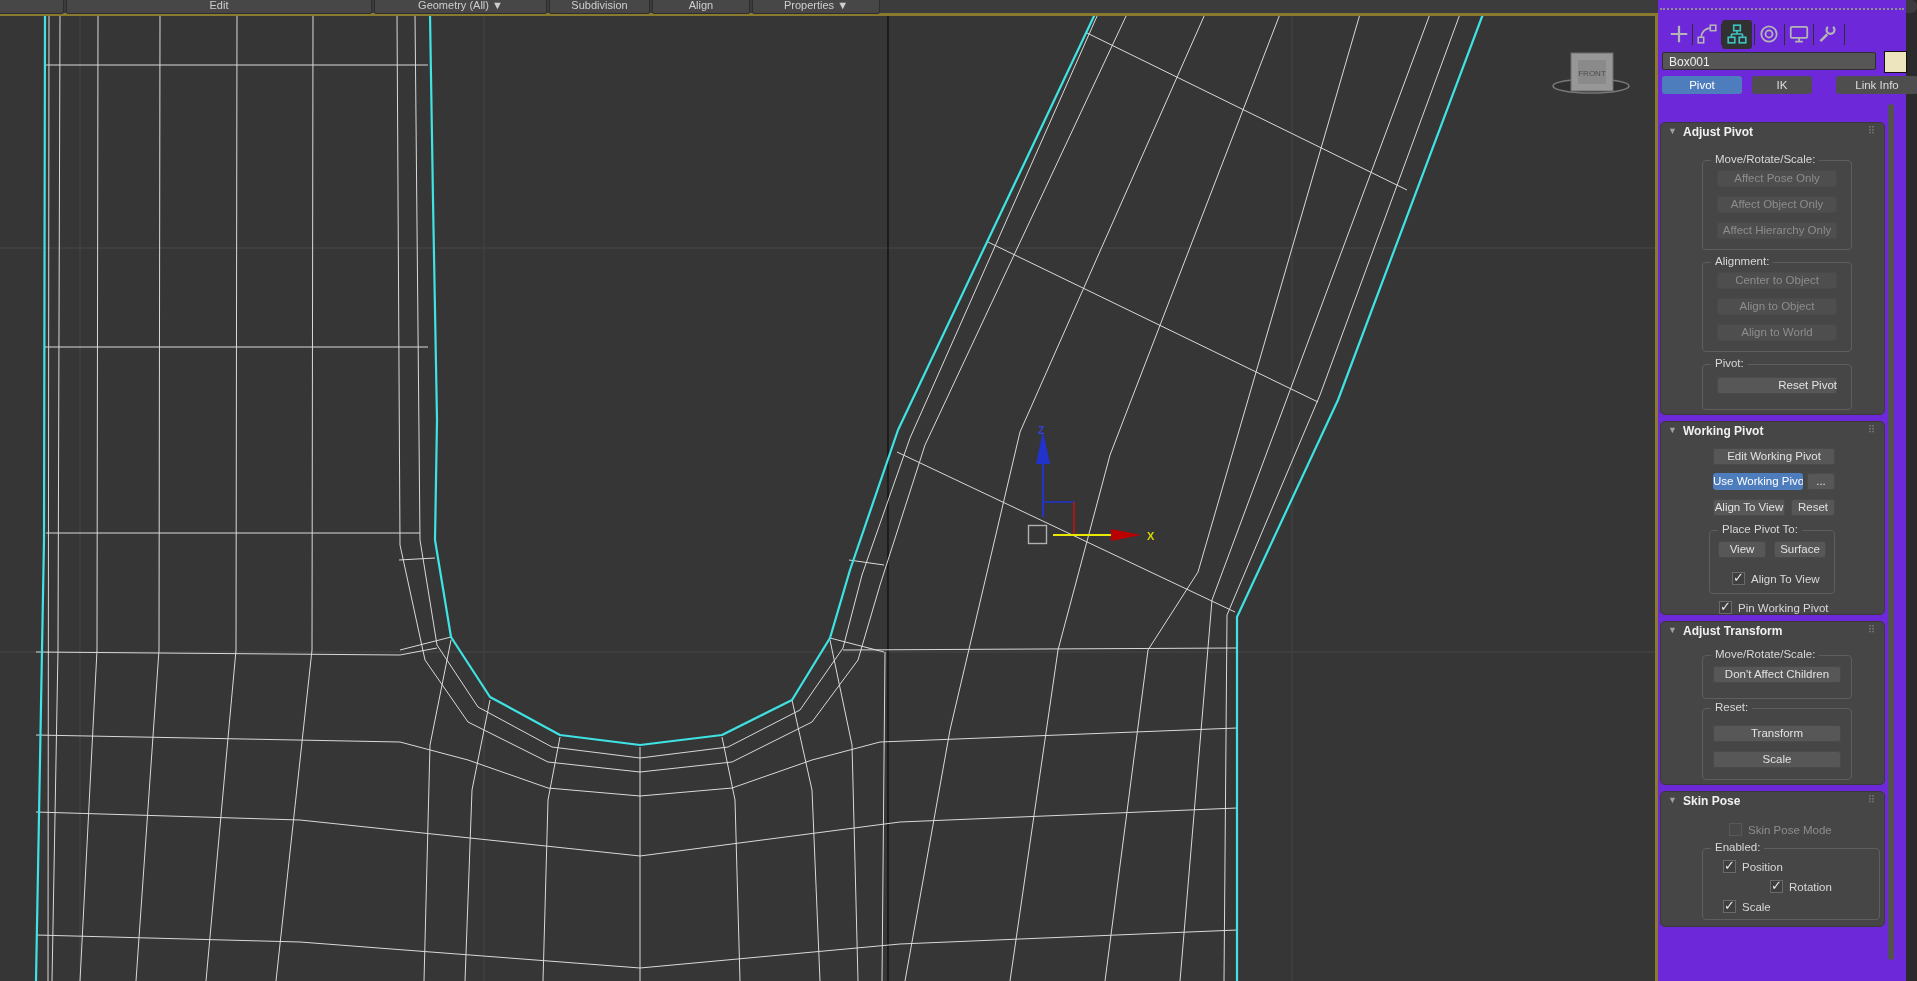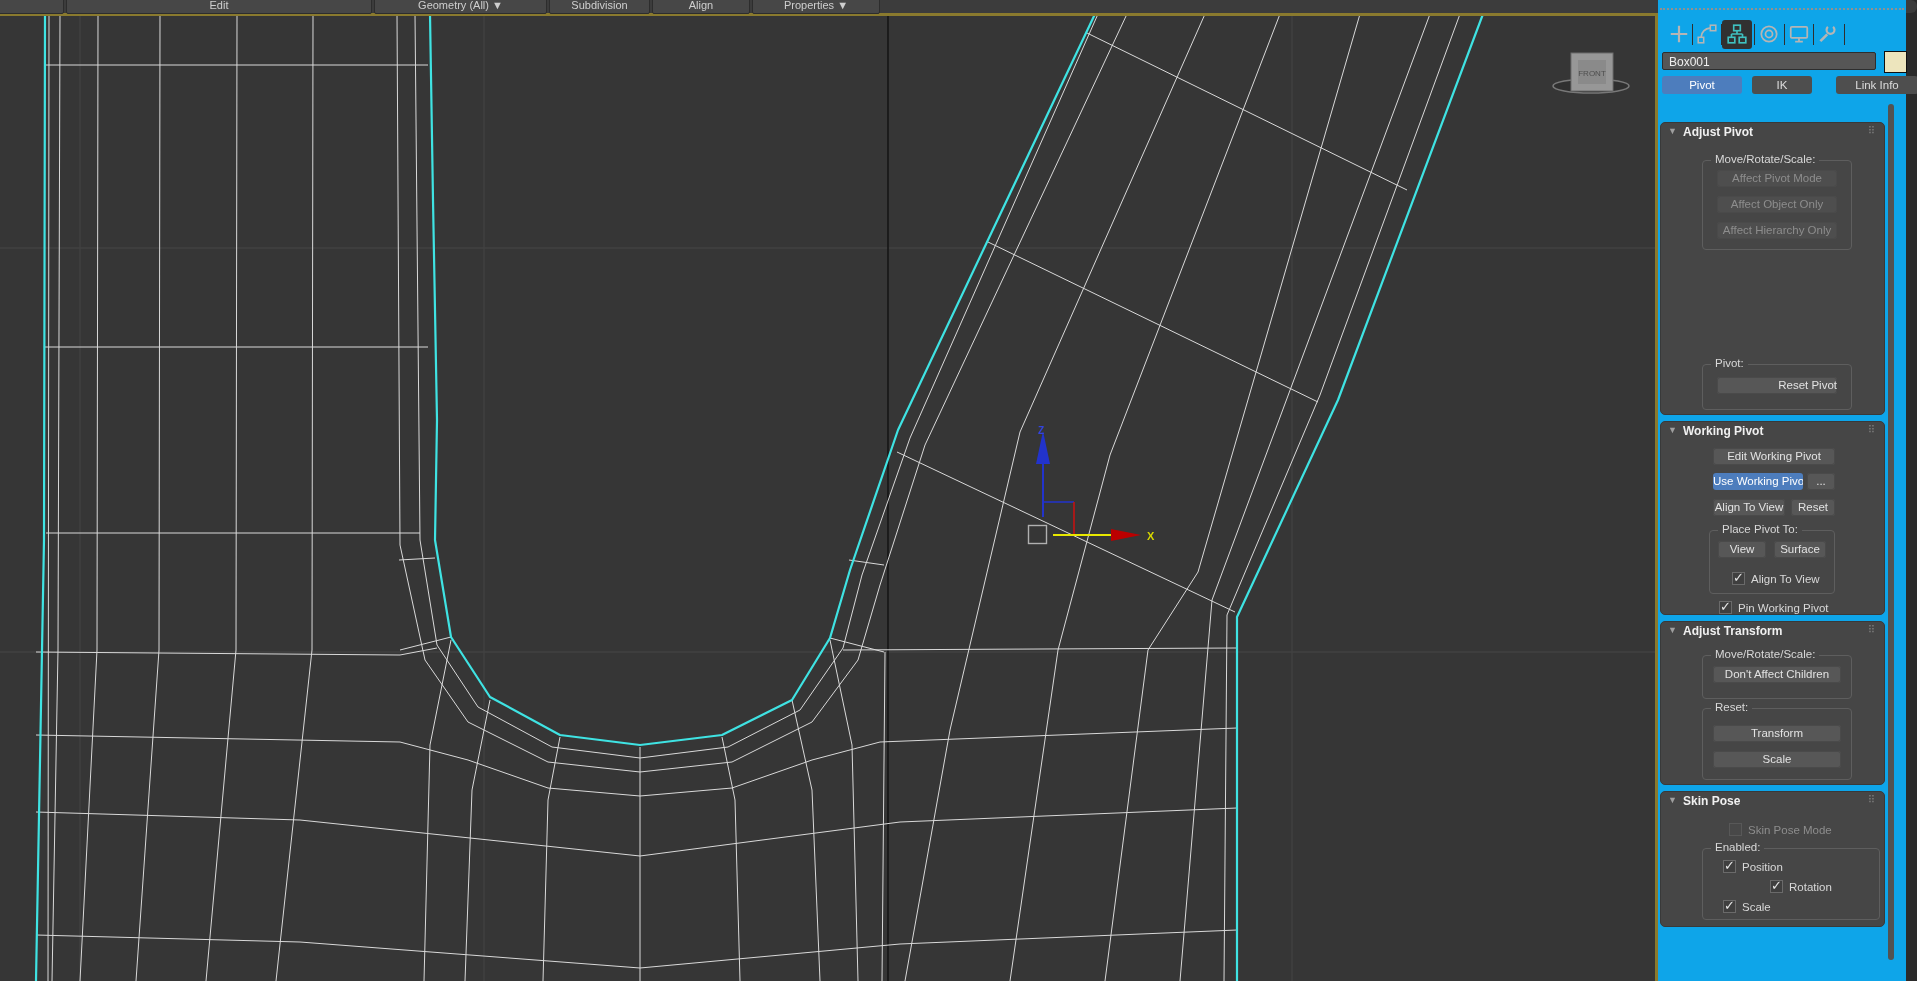--- a/index.html
+++ b/index.html
@@ -15,21 +15,21 @@
   .c{stroke:#3fe3e3;stroke-width:2.2;fill:none;stroke-linejoin:round;}
   
   #vp-border-top{position:absolute;left:0;top:13px;width:1659px;height:3px;background:#8a7a2e;}
   #vp-border-right{position:absolute;left:1655px;top:13px;width:3px;height:968px;background:#8a7a2e;}
   
   #toolbar{position:absolute;left:0;top:0;width:1917px;height:13px;background:#3c3c3c;border-radius:6px;}
   .tbtn{position:absolute;top:-6px;height:18px;background:#474747;border:1px solid #2d2d2d;
         border-radius:2px;color:#cfcfcf;font-size:11px;text-align:center;line-height:21px;overflow:hidden;}
   #tb-chip{position:absolute;left:0;top:0;width:8px;height:5px;background:#cfcfcf;opacity:.8;}
   
-  #panel{position:absolute;left:1658px;top:0;width:248px;height:981px;background:#0ea5e9;}
+  #panel{position:absolute;left:1658px;top:0;width:248px;height:981px;background:#6d28d9;}
   #panel-dots{position:absolute;left:2px;right:2px;top:8px;border-top:2px dotted #909090;}
   #icon-row{position:absolute;left:6px;top:20px;width:246px;height:30px;}
   .pico{position:absolute;top:3px;width:22px;height:22px;}
   .pico svg{width:22px;height:22px;}
   #tab-hierarchy-bg{position:absolute;left:58px;top:0px;width:30px;height:29px;background:#313131;border-radius:3px;}
   .isep{position:absolute;top:4px;width:1px;height:21px;background:#2f2f2f;}
   #name-field{position:absolute;left:4px;top:52px;width:214px;height:18px;background:#565656;
               border:1px solid #2e2e2e;border-radius:2px;color:#efefef;font-size:12px;line-height:18px;padding-left:6px;box-sizing:border-box;}
   #color-swatch{position:absolute;left:226px;top:51px;width:21px;height:20px;background:#ede5bd;border:1px solid #101010;}
   .tab{position:absolute;top:76px;height:18px;background:#4e4e4e;border-radius:3px;color:#dcdcdc;
@@ -211,23 +211,29 @@
   <div class="tab" style="left:164px;width:82px;margin-left:14px;">Link Info</div>
 
   <div class="rollout" style="top:122px;height:293px;">
     <div class="rhead">
       <span class="rarrow">▼</span>
       <span class="rtitle">Adjust Pivot</span>
       <span class="rgrip">⠿</span>
     </div>
     <div class="grp" style="left:41px;top:37px;width:148px;height:88px;">
       <span class="grp-label">Move/Rotate/Scale:</span>
-      <div class="btn dis" style="left:14px;top:9px;width:120px;">Affect Pivot Mode</div>
+      <div class="btn dis" style="left:14px;top:9px;width:120px;">Affect Pose Only</div>
       <div class="btn dis" style="left:14px;top:35px;width:120px;">Affect Object Only</div>
       <div class="btn dis" style="left:14px;top:61px;width:120px;">Affect Hierarchy Only</div>
+    </div>
+    <div class="grp" style="left:41px;top:139px;width:148px;height:88px;">
+      <span class="grp-label">Alignment:</span>
+      <div class="btn dis" style="left:14px;top:9px;width:120px;">Center to Object</div>
+      <div class="btn dis" style="left:14px;top:35px;width:120px;">Align to Object</div>
+      <div class="btn dis" style="left:14px;top:61px;width:120px;">Align to World</div>
     </div>
     <div class="grp" style="left:41px;top:241px;width:148px;height:44px;">
       <span class="grp-label">Pivot:</span>
       <div class="btn" style="left:14px;top:12px;width:120px;text-align:right;">Reset Pivot</div>
     </div>
   </div>
 
   <div class="rollout" style="top:421px;height:194px;">
     <div class="rhead">
       <span class="rarrow">▼</span>

